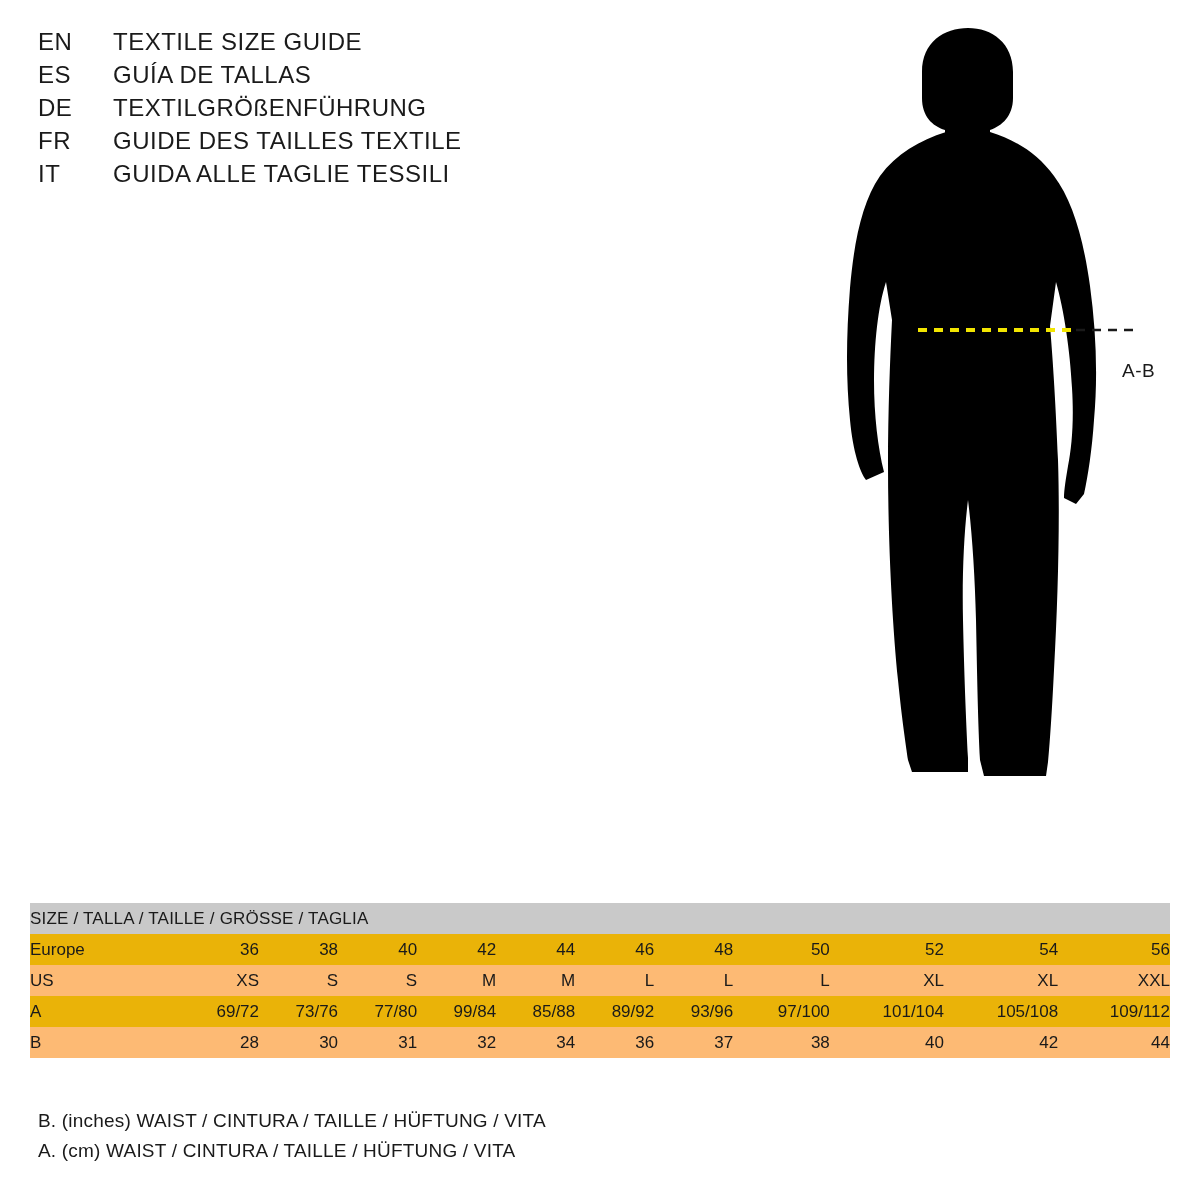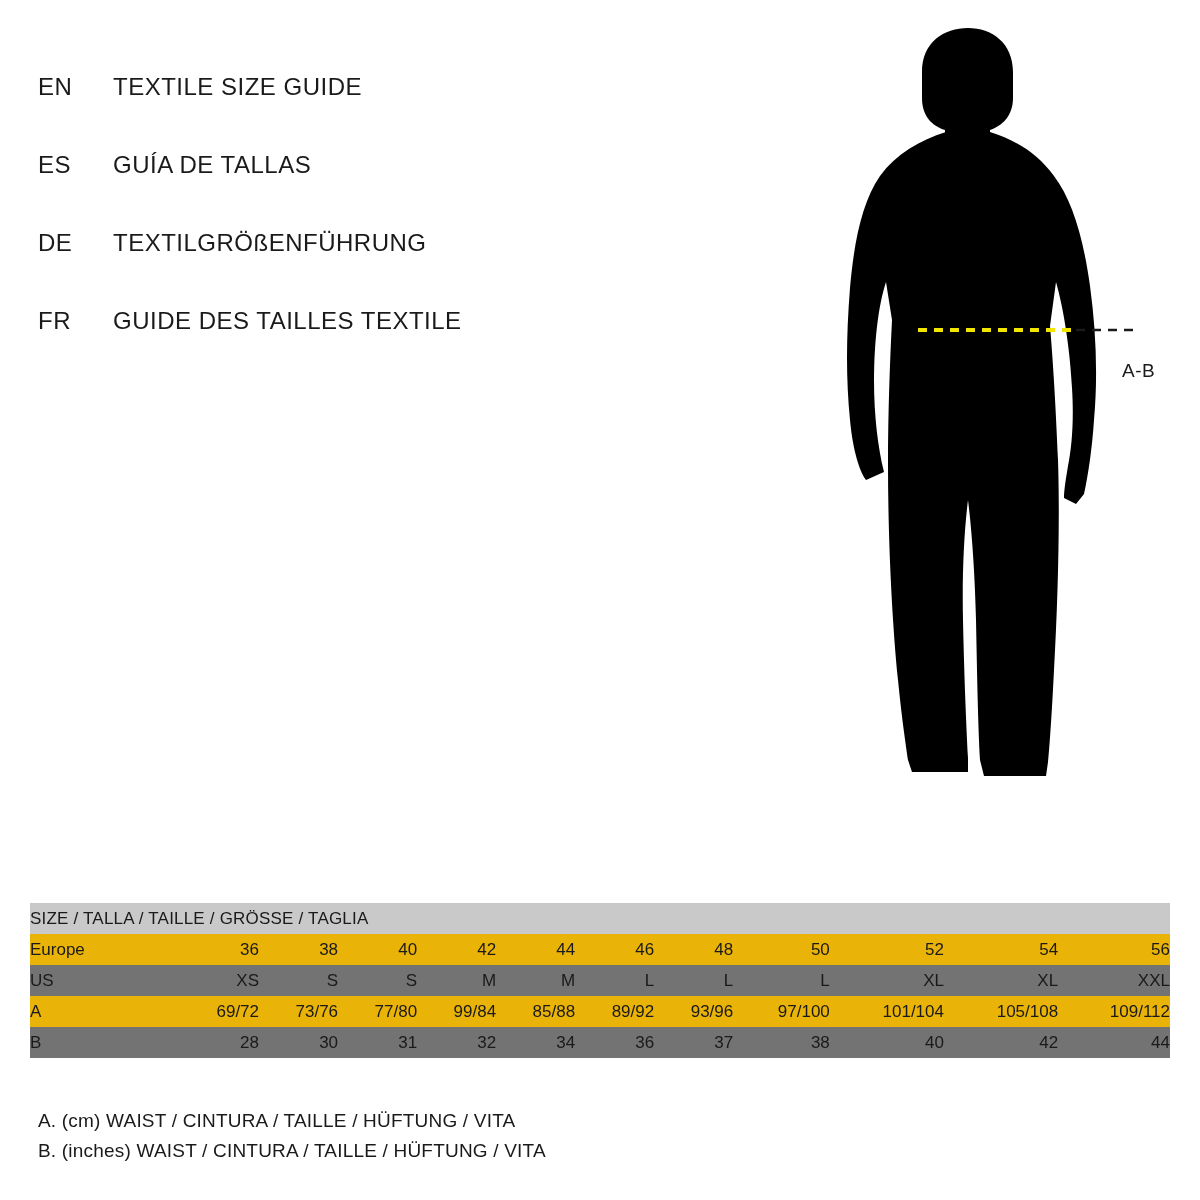--- a/index.html
+++ b/index.html
@@ -25,21 +25,20 @@
   .lang-block {
     position: absolute;
     left: 38px;
     top: 28px;
     width: 760px;
   }
   .lang-row {
     display: flex;
     align-items: baseline;
     height: 33px;
-    margin-top: 45px;
   }
   .lang-code {
     width: 75px;
     font-size: 24px;
     letter-spacing: 0.5px;
     color: #1a1a1a;
   }
   .lang-text {
     font-size: 24px;
     letter-spacing: 0.5px;
@@ -103,21 +102,21 @@
   }
   .hdr-row td {
     background: #c9c9c9;
     font-size: 17px;
     font-weight: normal;
     letter-spacing: 0.2px;
     color: #1a1a1a;
     padding-left: 12px;
   }
   .row-light td { background: #eab308; }
-  .row-grey td  { background: #737373; }
+  .row-grey td  { background: #fdba74; }
   .lbl {
     padding-left: 12px;
     text-align: left;
     width: 150px;
     color: #1a1a1a;
   }
   .val {
     text-align: right;
     color: #1a1a1a;
     white-space: nowrap;
@@ -151,20 +150,24 @@
       <span class="lang-code">ES</span>
       <span class="lang-text">GUÍA DE TALLAS</span>
     </div>
     <div class="lang-row">
       <span class="lang-code">DE</span>
       <span class="lang-text">TEXTILGRÖßENFÜHRUNG</span>
     </div>
     <div class="lang-row">
       <span class="lang-code">FR</span>
       <span class="lang-text">GUIDE DES TAILLES TEXTILE</span>
+    </div>
+    <div class="lang-row">
+      <span class="lang-code">IT</span>
+      <span class="lang-text">GUIDA ALLE TAGLIE TESSILI</span>
     </div>
   </div>
 
 
   <div class="figure-wrap">
     <svg width="400" height="790" viewBox="0 0 400 790" xmlns="http://www.w3.org/2000/svg">
 
       <path d="M122 52 C122 22 144 8 168 8 C192 8 213 23 213 52 L213 78 C213 96 202 106 190 110 L190 122 L145 122 L145 110 C132 106 122 96 122 78 Z" fill="#000000"></path>
 
       <path d="M146 112
@@ -265,17 +268,17 @@
         <td class="val">37</td>
         <td class="val">38</td>
         <td class="val">40</td>
         <td class="val">42</td>
         <td class="val">44</td>
       </tr>
     </tbody>
   </table>
 
   <div class="footnotes">
+    <div class="footnote">B. (inches) WAIST / CINTURA / TAILLE / HÜFTUNG / VITA</div>
     <div class="footnote">A. (cm) WAIST / CINTURA / TAILLE / HÜFTUNG / VITA</div>
-    <div class="footnote">B. (inches) WAIST / CINTURA / TAILLE / HÜFTUNG / VITA</div>
   </div>
 
 </div>
 
 </body></html>

